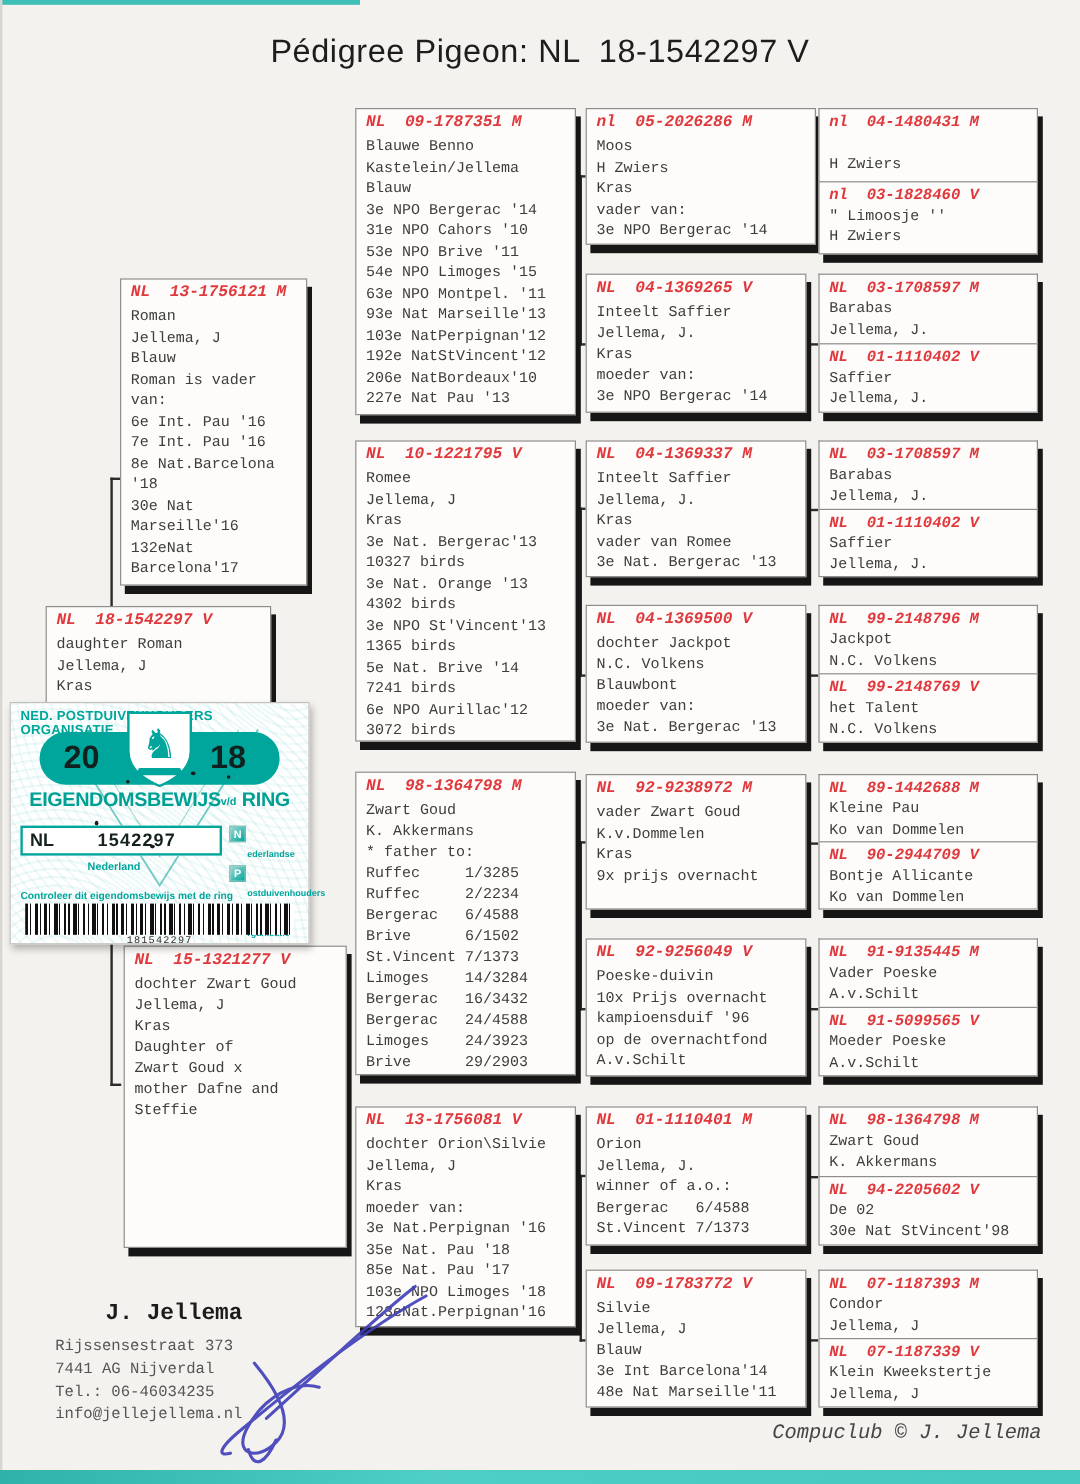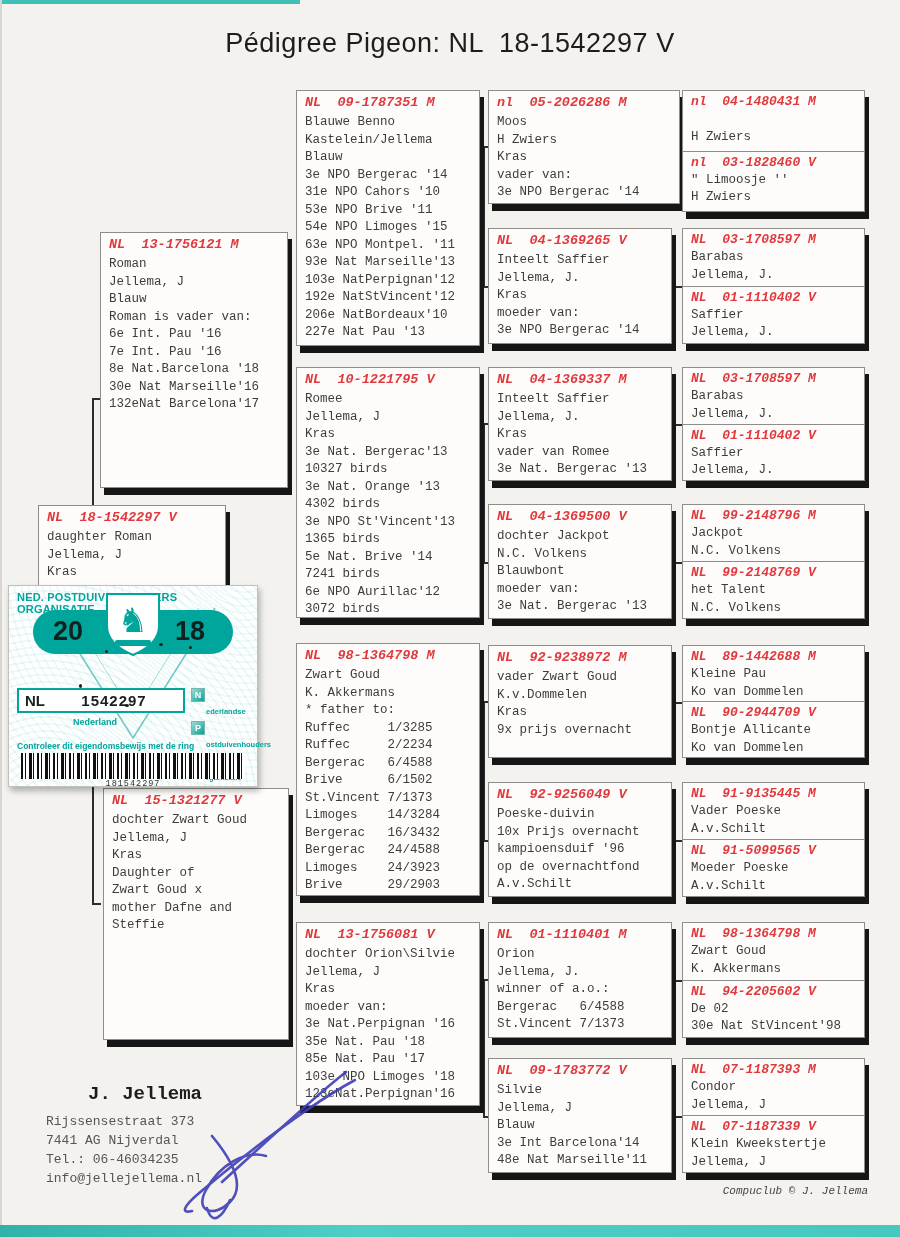--- a/index.html
+++ b/index.html
@@ -78,21 +78,21 @@
   .barcode-num{position:absolute;left:0;top:193px;width:248px;text-align:center;font-size:8.5px;color:#333;
     font-family:"Liberation Mono","DejaVu Sans Mono",monospace;z-index:3;letter-spacing:1px;}
   .speck{position:absolute;background:#1c1c1c;border-radius:50%;z-index:4;}
 
   
   .owner{position:absolute;left:46px;top:1083px;z-index:2;}
   .owner-name{font-size:19px;font-weight:bold;color:#1c1c1c;margin-left:16px;margin-bottom:8px;
     font-family:"Liberation Mono","DejaVu Sans Mono",monospace;text-align:right;}
   .owner-line{font-size:13px;color:#555;line-height:1.45;font-family:"Liberation Mono","DejaVu Sans Mono",monospace;}
   .signature{position:absolute;left:150px;top:1068px;z-index:7;}
-  .footer{position:absolute;right:32px;top:1185px;font-size:11px;font-style:italic;color:#454545;z-index:2;
+  .footer{position:absolute;right:32px;top:1185px;font-size:17px;font-style:italic;color:#454545;z-index:2;
     font-family:"Liberation Mono","DejaVu Sans Mono",monospace;}
 </style>
 </head>
 <body>
 
 <div class="scan-top"></div>
 <div class="scan-left"></div>
 <div class="scan-bottom"></div>
 
 <div class="doc-title">Pédigree Pigeon: NL  18-1542297 V</div>
@@ -118,21 +118,21 @@
 <div class="cl" style="left:476px;top:1047px;width:7px;height:2px"></div>
 <div class="cl" style="left:672px;top:151px;width:10px;height:2px"></div>
 <div class="cl" style="left:672px;top:286px;width:10px;height:2px"></div>
 <div class="cl" style="left:672px;top:424px;width:10px;height:2px"></div>
 <div class="cl" style="left:672px;top:562px;width:10px;height:2px"></div>
 <div class="cl" style="left:672px;top:702px;width:10px;height:2px"></div>
 <div class="cl" style="left:672px;top:840px;width:10px;height:2px"></div>
 <div class="cl" style="left:672px;top:980px;width:10px;height:2px"></div>
 <div class="cl" style="left:672px;top:1116px;width:10px;height:2px"></div>
 
-<div class="pbox" style="left:100px;top:232px;width:188px;height:256px">
+<div class="pbox" style="left:100px;top:232px;width:156px;height:256px">
   <div class="ring">NL  13-1756121 M</div>
   <div class="btxt">Roman
 Jellema, J
 Blauw
 Roman is vader van:
 6e Int. Pau '16
 7e Int. Pau '16
 8e Nat.Barcelona '18
 30e Nat Marseille'16
 132eNat Barcelona'17</div>
@@ -386,20 +386,23 @@
   </svg>
   <div class="card-org">NED. POSTDUIVENHOUDERS ORGANISATIE</div>
   <div class="card-pill"></div>
   <div class="yr yr-l">20</div>
   <div class="yr yr-r">18</div>
   <svg class="card-crest" width="62" height="68" viewBox="0 0 62 68">
     <path d="M5 4 L57 4 L57 36 Q57 54 31 65 Q5 54 5 36 Z" fill="#ffffff" stroke="#00a69b" stroke-width="2"></path>
     <text x="31" y="42" text-anchor="middle" font-size="34" fill="#00a69b" font-family="DejaVu Sans, sans-serif">♞</text>
     <rect x="13" y="50" width="36" height="6" fill="#00a69b" rx="2"></rect>
   </svg>
+  <div class="card-doctitle">
+    <span class="cdt-big">EIGENDOMSBEWIJS</span><span class="cdt-small">v/d</span> <span class="cdt-big">RING</span>
+  </div>
   <div class="ring-bar">
     <span class="rb-nl">NL</span>
     <span class="rb-num">1542297</span>
   </div>
   <div class="card-country">Nederland</div>
   <div class="npo-col">
     <div class="npo-row">
       <span class="npo-sq">N</span>
       <span class="npo-word">ederlandse</span>
     </div>

